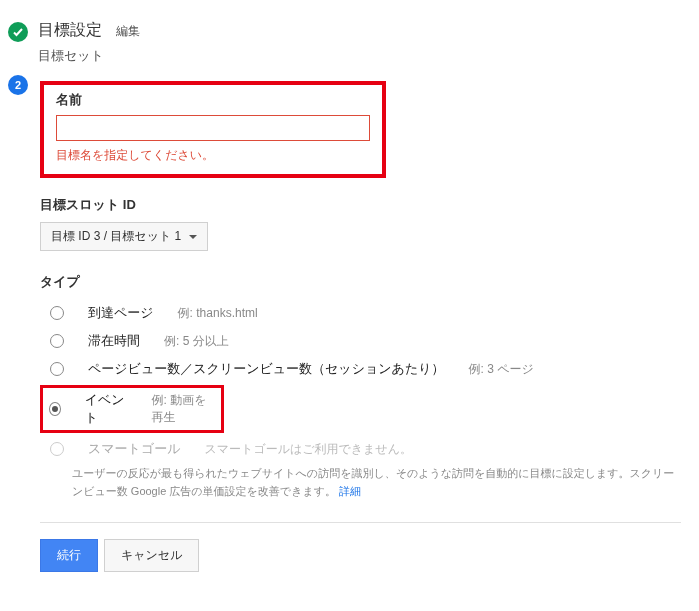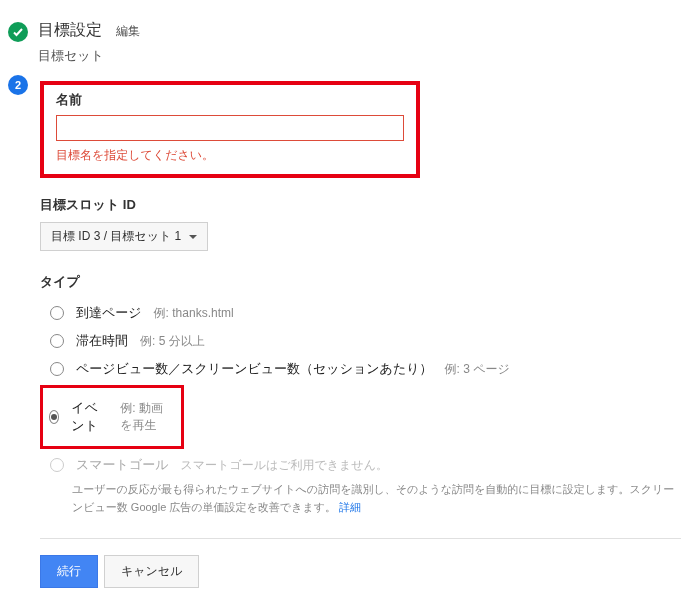--- a/index.html
+++ b/index.html
@@ -62,21 +62,21 @@
       color: #555;
       margin-top: 6px;
     }
     .step-body {
       padding: 8px 10px 20px 2px;
     }
     .highlight-box {
       border: 4px solid #e60012;
       padding: 6px 12px 10px 12px;
       margin-bottom: 18px;
-      width: 380px;
+      width: 346px;
     }
     .name-label {
       font-size: 13px;
       font-weight: bold;
       color: #333;
       margin-bottom: 6px;
     }
     .name-input {
       width: 100%;
       border: 1px solid #dd4b39;
@@ -115,28 +115,28 @@
       border-left: 4px solid transparent;
       border-right: 4px solid transparent;
       border-top: 4px solid #555;
     }
     .type-section {
       margin-bottom: 14px;
     }
     .radio-row {
       display: flex;
       align-items: center;
-      gap: 12px;
+      gap: 24px;
       padding: 5px 0 5px 10px;
       font-size: 13px;
     }
     .radio-row.wrapped {
       border: 3px solid #e60012;
-      width: 144px;
-      padding: 11px 6px;
+      width: 184px;
+      padding: 3px 6px;
       margin: 2px 0;
     }
     .radio-row.disabled { color: #aaa; }
     .radio {
       width: 14px;
       height: 14px;
       border: 1px solid #888;
       border-radius: 50%;
       display: inline-flex;
       align-items: center;

